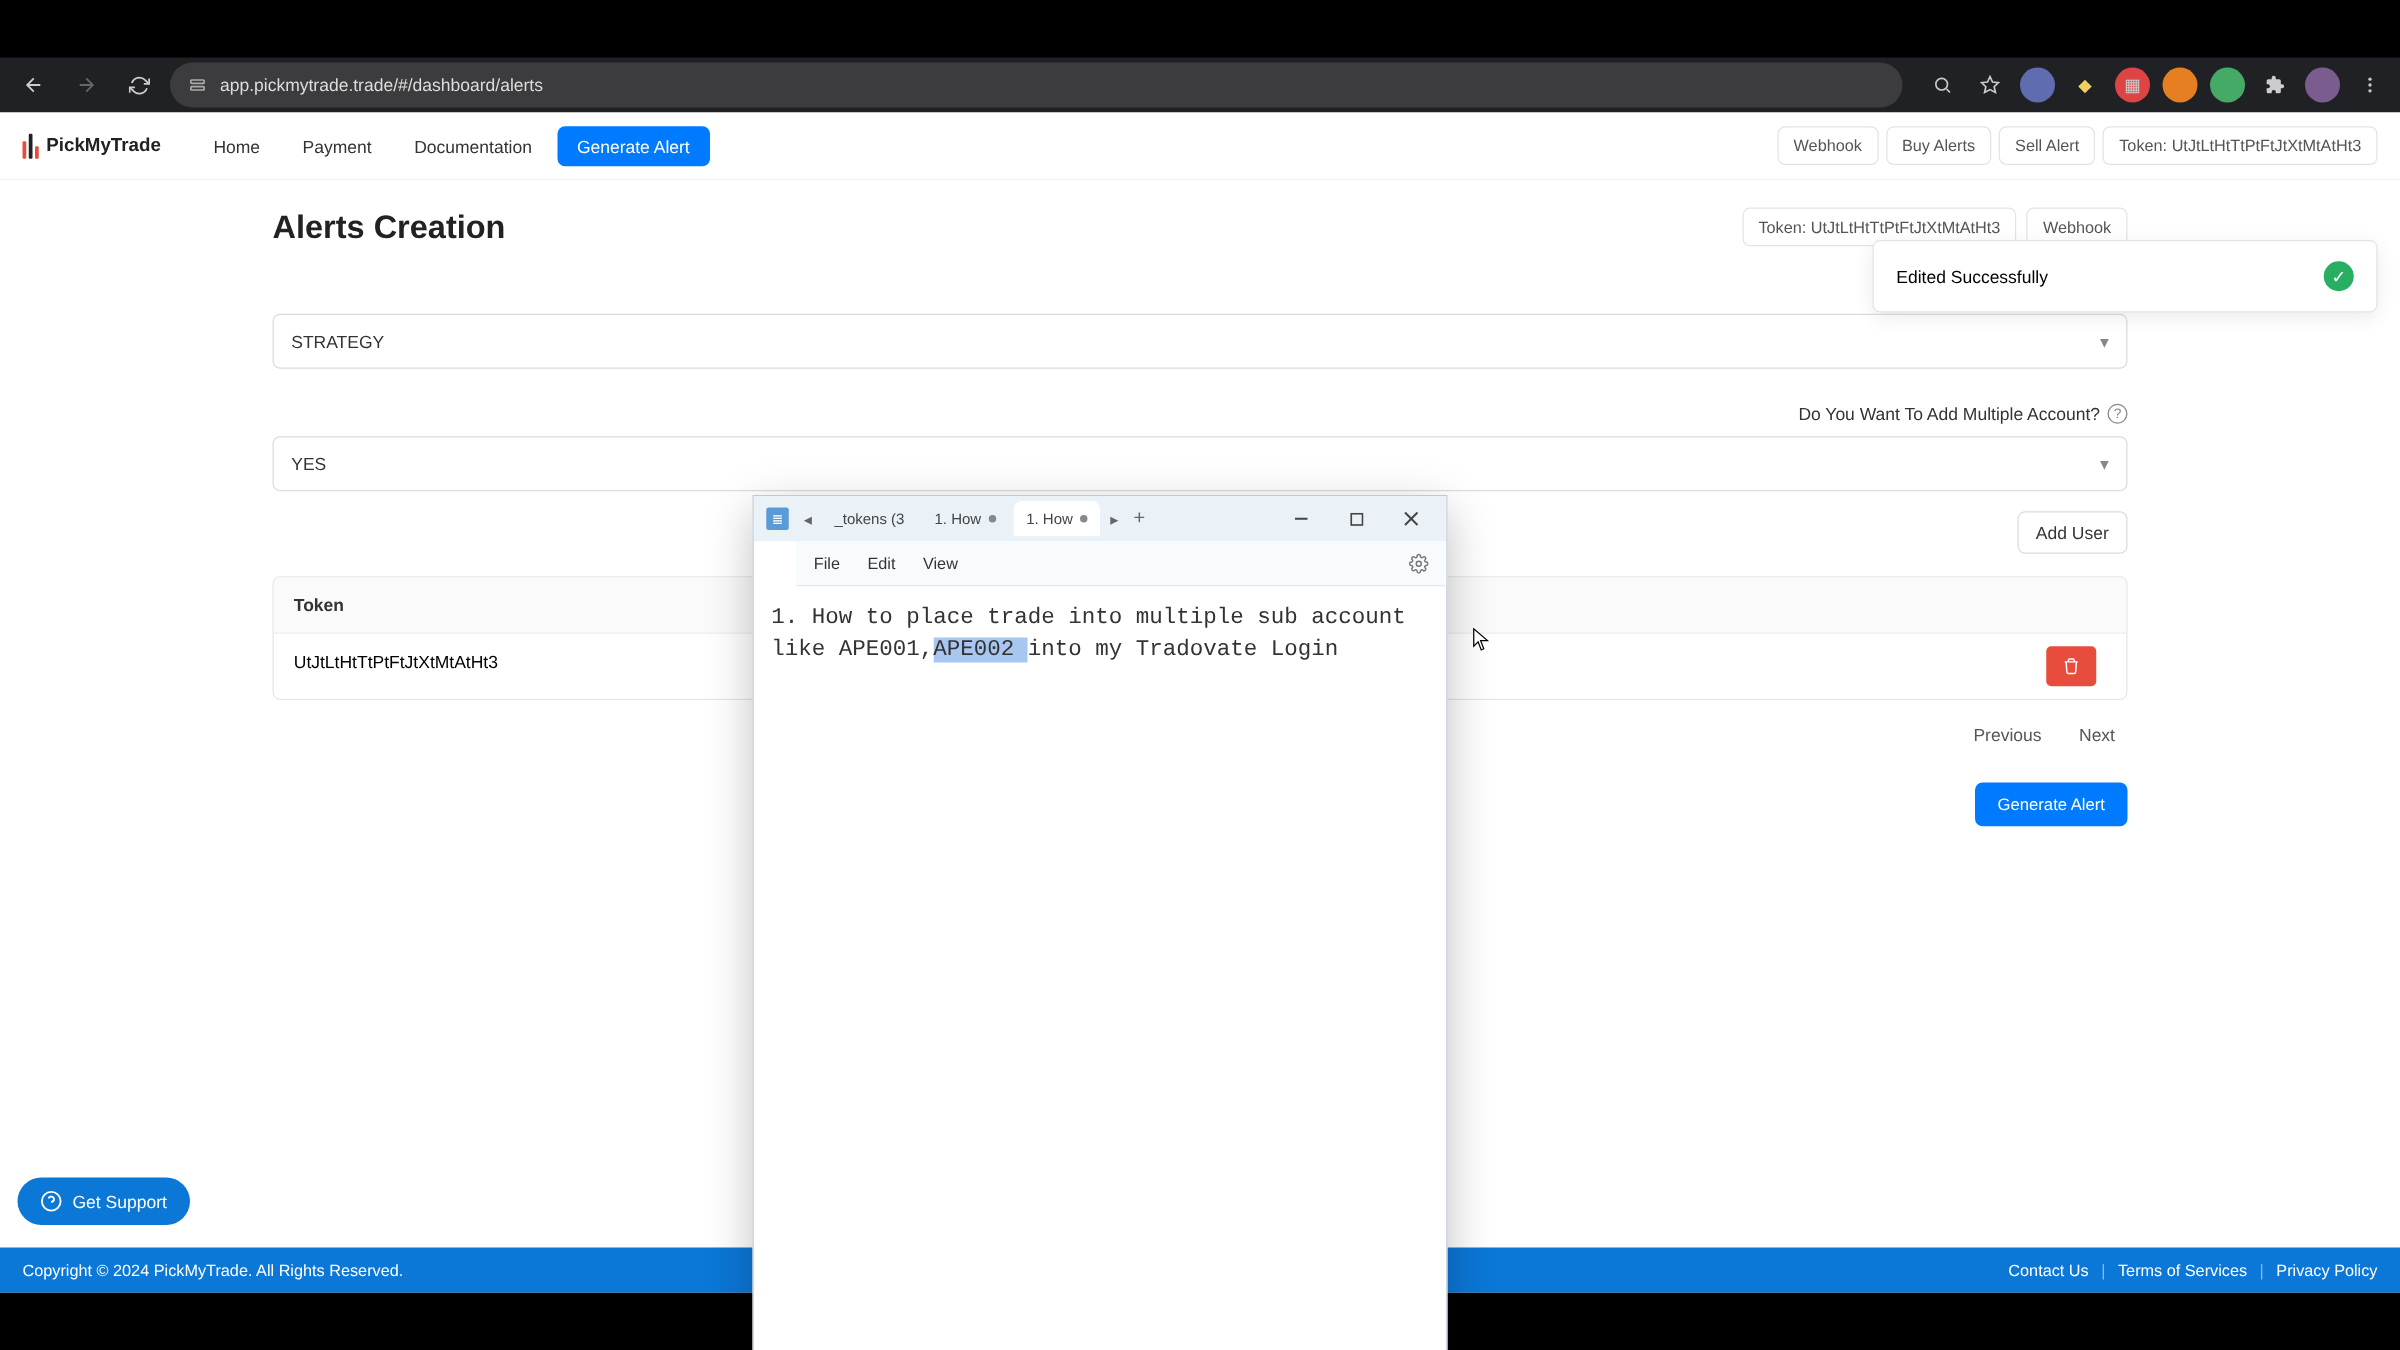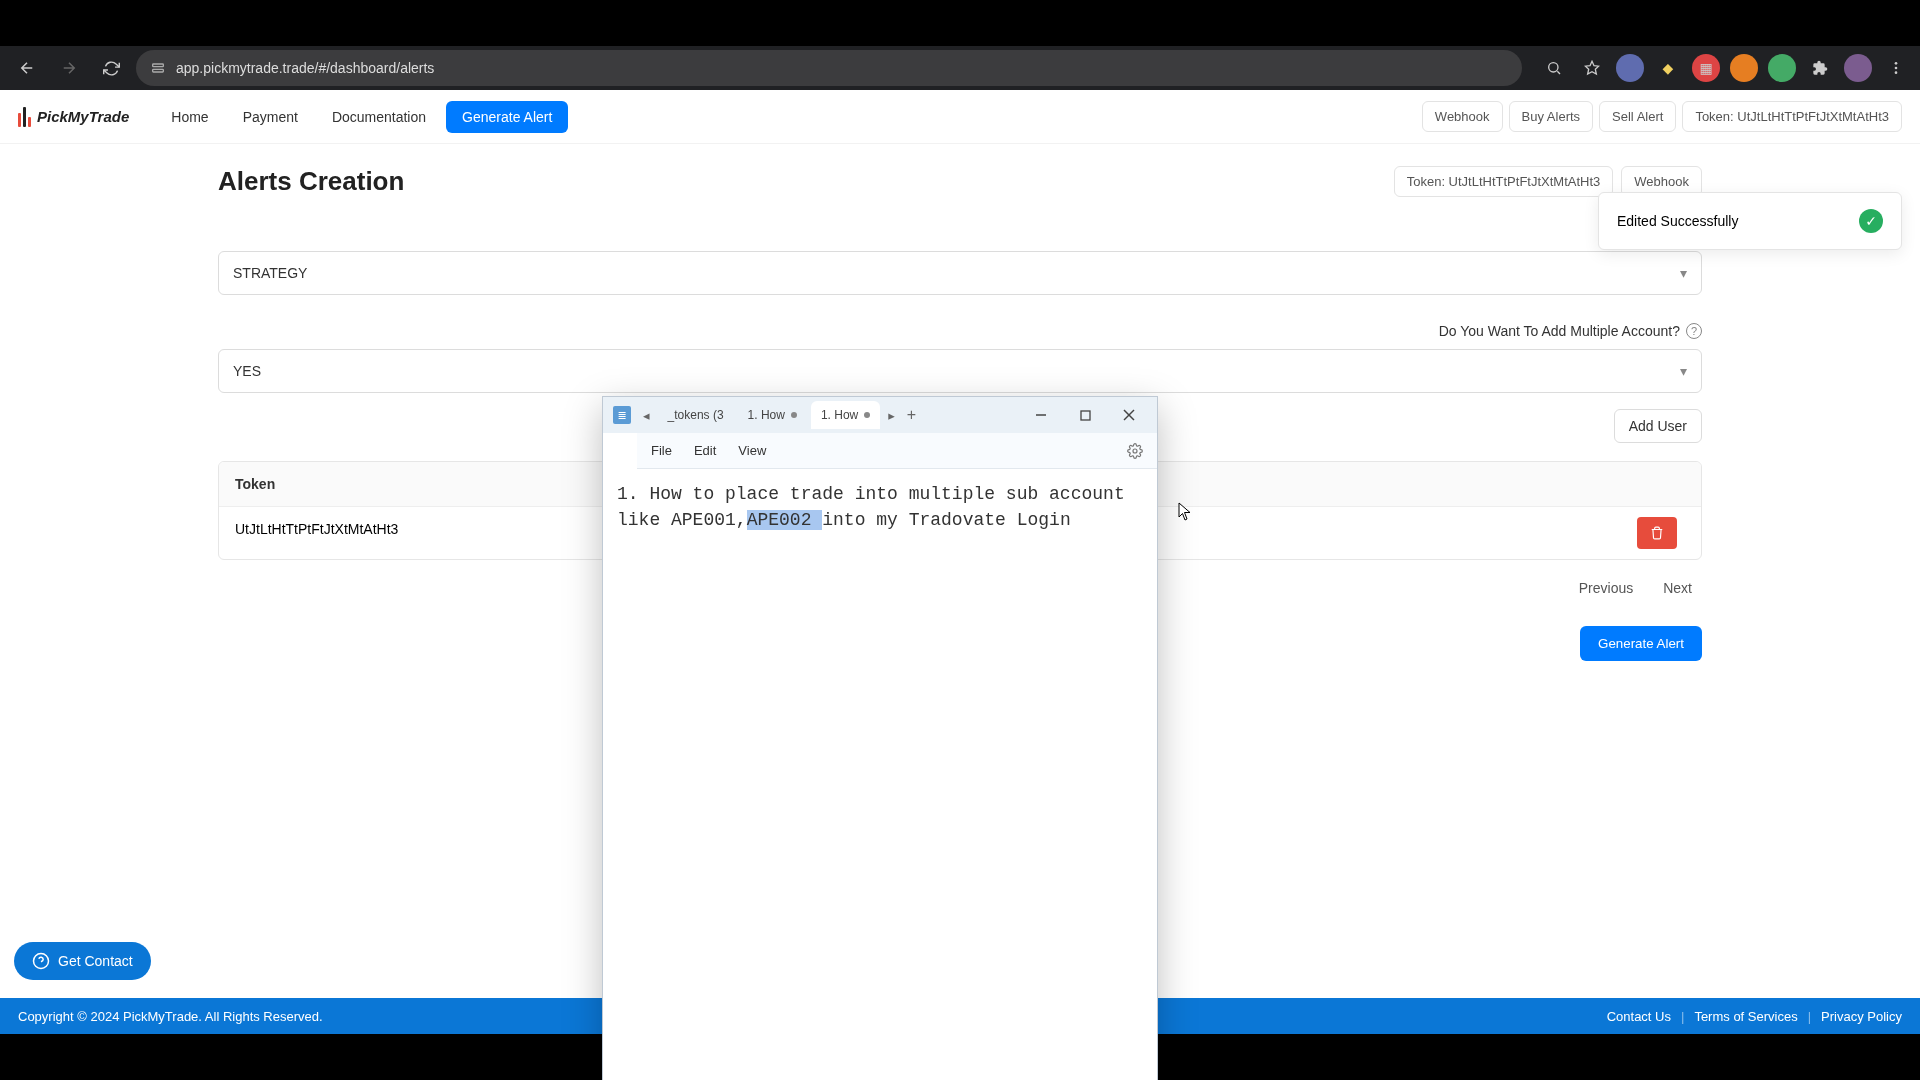--- a/index.html
+++ b/index.html
@@ -9,21 +9,21 @@
 .nav-btn { width: 34px; height: 34px; display: flex; align-items: center; justify-content: center; color: #ccc; border-radius: 50%; }
 .nav-btn.disabled { color: #666; }
 .url-bar { flex: 1; height: 36px; background: #3c3c3e; border-radius: 18px; display: flex; align-items: center; padding: 0 14px; color: #ddd; gap: 10px; }
 .url-text { color: #ddd; }
 .toolbar-icons { display: flex; align-items: center; gap: 10px; padding-left: 10px; }
 .toolbar-icon { width: 28px; height: 28px; border-radius: 50%; display: flex; align-items: center; justify-content: center; color: #ccc; background: transparent; }
 .toolbar-icon.color1 { background: #5f6caf; }
 .toolbar-icon.avatar { background: #7b5c8f; }
 .page { background: #fff; height: 944px; position: relative; }
 .app-header { height: 54px; display: flex; align-items: center; padding: 0 18px; background: #fff; border-bottom: 1px solid #f2f2f2; gap: 10px; }
-.logo { display: flex; align-items: center; gap: 6px; font-weight: 700; color: #222; font-size: 15px; font-style: italic; }
+.logo { display: flex; align-items: center; gap: 6px; font-weight: 700; color: #222; font-size: 15px; }
 .logo-bars { display: flex; gap: 2px; height: 20px; align-items: flex-end; }
 .logo-bar { width: 3px; border-radius: 1px; }
 .logo-bar.b1 { height: 14px; background: #e74c3c; }
 .logo-bar.b2 { height: 20px; background: #222; }
 .logo-bar.b3 { height: 10px; background: #e74c3c; }
 .nav-links { display: flex; gap: 6px; margin-left: 18px; }
 .nav-link { padding: 8px 14px; color: #333; border-radius: 6px; cursor: pointer; }
 .nav-btn-primary { background: #007bff; color: #fff; padding: 8px 16px; border-radius: 6px; cursor: pointer; }
 .header-right { margin-left: auto; display: flex; align-items: center; gap: 6px; }
 .header-pill { padding: 7px 12px; border: 1px solid #e3e3e3; border-radius: 6px; color: #555; font-size: 13px; background: #fff; cursor: pointer; }
@@ -46,21 +46,21 @@
 .btn-danger { width: 40px; height: 32px; background: #e74c3c; border-radius: 4px; display: flex; align-items: center; justify-content: center; color: #fff; cursor: pointer; }
 .pager { display: flex; justify-content: flex-end; gap: 10px; margin-top: 14px; color: #555; }
 .pager span { padding: 6px 10px; cursor: pointer; }
 .primary-row { display: flex; justify-content: flex-end; margin-top: 24px; }
 .btn-primary { background: #007bff; color: #fff; padding: 10px 18px; border-radius: 6px; cursor: pointer; border: none; }
 .footer { position: absolute; bottom: 0; left: 0; right: 0; height: 36px; background: #0b77d6; color: #fff; display: flex; align-items: center; padding: 0 18px; font-size: 13px; }
 .footer .links { margin-left: auto; display: flex; gap: 10px; }
 .footer .links span { cursor: pointer; }
 .footer .sep { color: rgba(255,255,255,0.5); }
 .support-btn { position: absolute; left: 14px; bottom: 54px; background: #0b77d6; color: #fff; border-radius: 22px; padding: 10px 18px; display: flex; align-items: center; gap: 8px; cursor: pointer; font-size: 14px; }
-.toast { position: absolute; right: 18px; top: 102px; width: 304px; background: #fff; border: 1px solid #e4e4e4; border-radius: 6px; padding: 16px 18px; display: flex; align-items: center; box-shadow: 0 4px 16px rgba(0,0,0,0.08); }
+.toast { position: absolute; right: 18px; top: 102px; width: 404px; background: #fff; border: 1px solid #e4e4e4; border-radius: 6px; padding: 16px 18px; display: flex; align-items: center; box-shadow: 0 4px 16px rgba(0,0,0,0.08); }
 .toast .check { width: 24px; height: 24px; border-radius: 50%; background: #27ae60; color: #fff; display: flex; align-items: center; justify-content: center; margin-left: auto; font-size: 14px; }
 .notepad { position: absolute; left: 602px; top: 306px; width: 556px; height: 730px; background: #fff; border: 1px solid #bfc9d4; box-shadow: 0 12px 36px rgba(0,0,0,0.25); }
 .np-titlebar { height: 36px; background: #eaf1f7; display: flex; align-items: center; padding: 0 6px 0 10px; gap: 4px; }
 .tab { height: 28px; display: flex; align-items: center; padding: 0 10px; border-radius: 6px 6px 0 0; font-size: 12px; color: #444; gap: 6px; cursor: pointer; }
 .tab.active { background: #fff; }
 .tab .dot { width: 6px; height: 6px; border-radius: 50%; background: #888; }
 .win-btns { margin-left: auto; display: flex; }
 .win-btn { width: 44px; height: 36px; display: flex; align-items: center; justify-content: center; color: #444; cursor: pointer; }
 .np-menu { height: 36px; display: flex; align-items: center; padding: 0 14px; gap: 22px; background: #f8fbfe; border-bottom: 1px solid #e2e8ee; color: #333; font-size: 13px; margin-left: 34px; }
 .np-menu .gear { margin-left: auto; color: #777; }
@@ -222,21 +222,21 @@
   <div class="toast">
     <span>Edited Successfully</span>
     <div class="check">✓</div>
   </div>
 
   <div class="support-btn">
     <svg width="18" height="18" viewBox="0 0 24 24" fill="none" stroke="white" stroke-width="2">
         <circle cx="12" cy="12" r="10"></circle>
         <path d="M9.09 9a3 3 0 015.83 1c0 2-3 3-3 3M12 17h.01"></path>
       </svg>
-    <span>Get Contact</span>
+    <span>Get Support</span>
   </div>
 
   <div class="footer">
     <span>Copyright © 2024 PickMyTrade. All Rights Reserved.</span>
     <div class="links">
       <span>Contact Us</span>
       <span class="sep">|</span>
       <span>Terms of Services</span>
       <span class="sep">|</span>
       <span>Privacy Policy</span>

